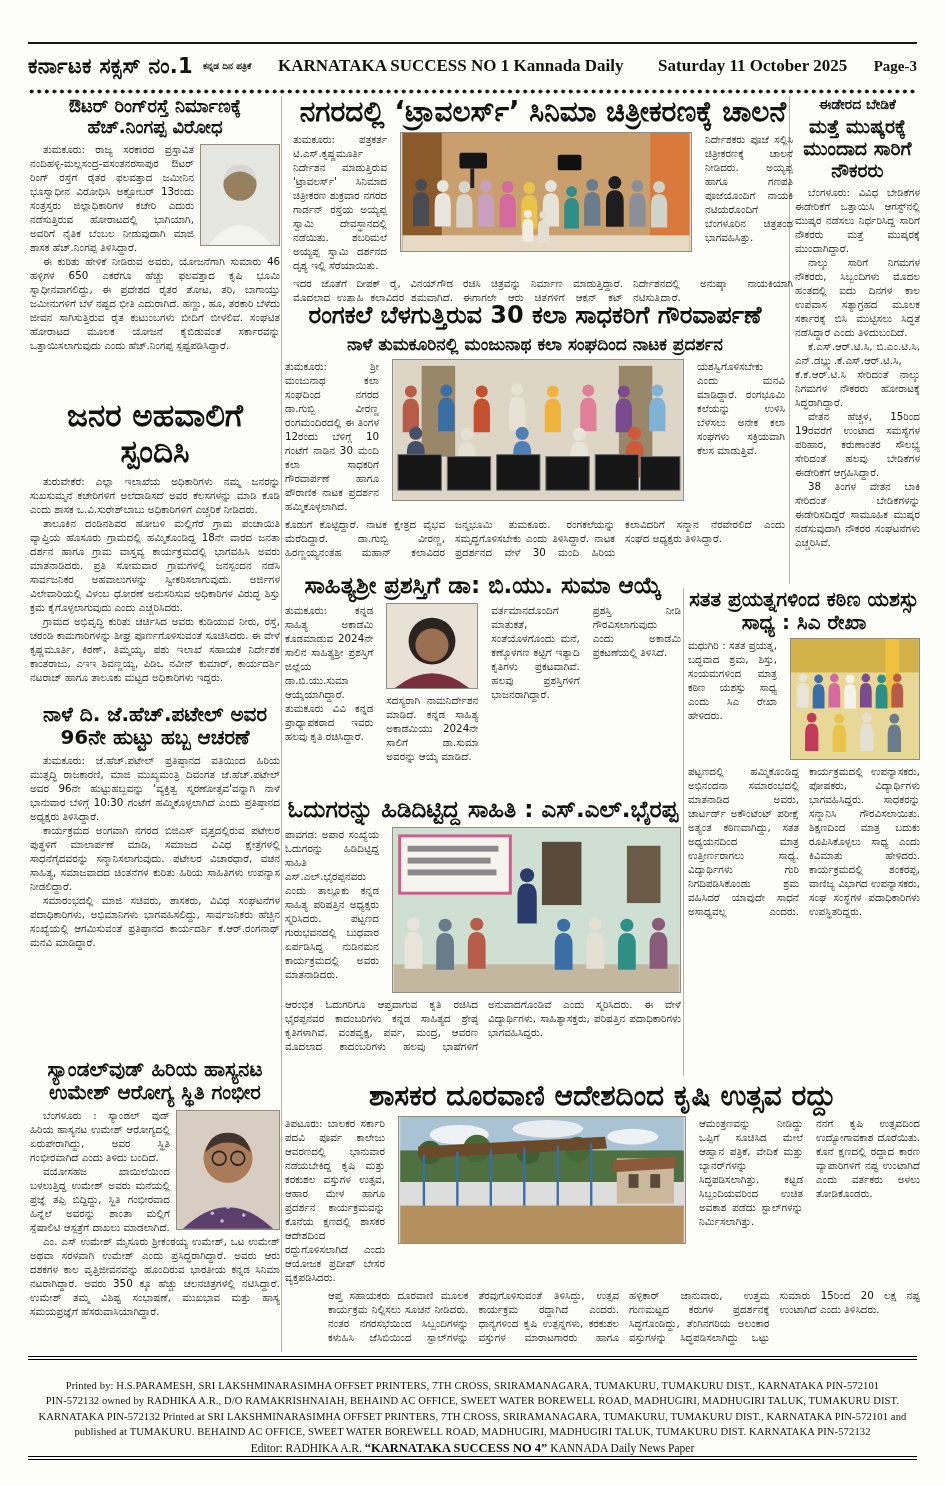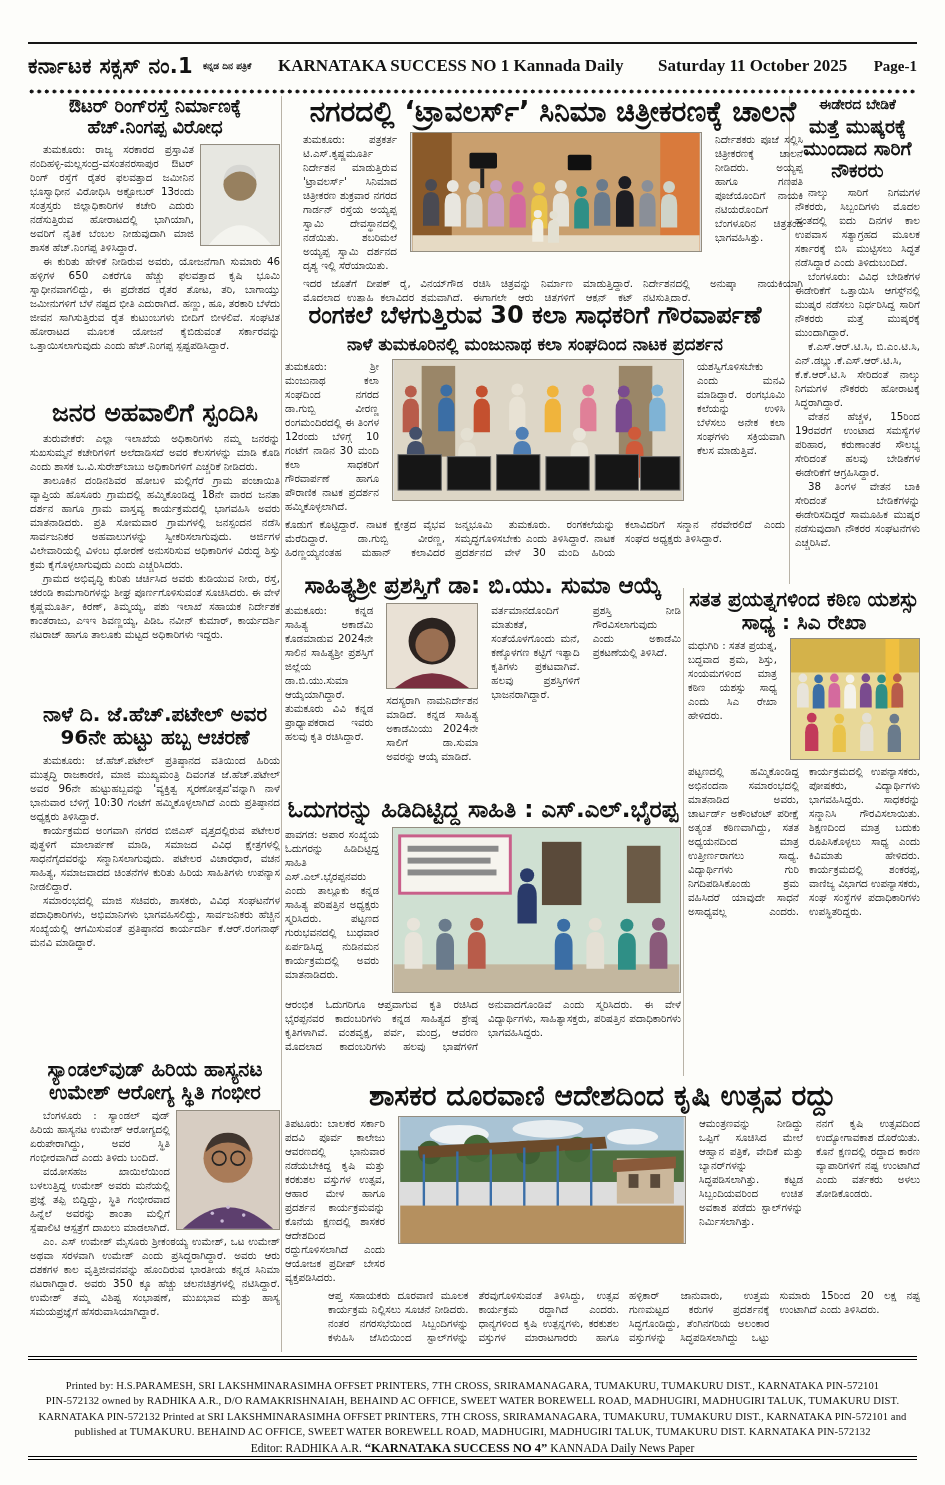--- a/index.html
+++ b/index.html
@@ -55,21 +55,21 @@
     </defs>
   </svg>
 
   <header class="mast">
     <div>
       <span class="kn-title">ಕರ್ನಾಟಕ ಸಕ್ಸಸ್ ನಂ.1</span>
       <span class="kn-sub">ಕನ್ನಡ ದಿನ ಪತ್ರಿಕೆ</span>
     </div>
     <div class="en-title eng">KARNATAKA SUCCESS NO 1 Kannada Daily</div>
     <div class="en-date eng">Saturday 11 October 2025</div>
-    <div class="pageno eng">Page-1</div>
+    <div class="pageno eng">Page-3</div>
   </header>
   <div class="dots"></div>
 
   <div class="vr" style="left:281px;top:96px;height:1256px"></div>
   <div class="vr" style="left:789px;top:96px;height:488px"></div>
   <div class="vr" style="left:683px;top:588px;height:488px"></div>
 
   <section class="art" style="left:30px;top:96px;width:250px;height:300px">
     <h2 class="hl" style="font-size:18px">ಔಟರ್ ರಿಂಗ್‌ರಸ್ತೆ ನಿರ್ಮಾಣಕ್ಕೆ ಹೆಚ್.ನಿಂಗಪ್ಪ ವಿರೋಧ</h2>
     <div class="bd">
@@ -80,21 +80,21 @@
           <path d="M23 36 q2 -16 17 -16 q15 0 17 16 q-8 -9 -17 -9 q-9 0 -17 9Z" fill="#d6d6d2"></path>
           <path d="M8 102 Q40 62 72 102 Z" fill="#f4f4ef"></path>
         </svg>
       </div>
       <p>ತುಮಕೂರು: ರಾಜ್ಯ ಸರಕಾರದ ಪ್ರಸ್ತಾವಿತ ನಂದಿಹಳ್ಳಿ-ಮಲ್ಲಸಂದ್ರ-ವಸಂತನರಸಾಪುರ ಔಟರ್ ರಿಂಗ್ ರಸ್ತೆಗೆ ರೈತರ ಫಲವತ್ತಾದ ಜಮೀನಿನ ಭೂಸ್ವಾಧೀನ ವಿರೋಧಿಸಿ ಅಕ್ಟೋಬರ್ 13ರಂದು ಸಂತ್ರಸ್ತರು ಜಿಲ್ಲಾಧಿಕಾರಿಗಳ ಕಚೇರಿ ಎದುರು ನಡೆಸುತ್ತಿರುವ ಹೋರಾಟದಲ್ಲಿ ಭಾಗಿಯಾಗಿ, ಅವರಿಗೆ ನೈತಿಕ ಬೆಂಬಲ ನೀಡುವುದಾಗಿ ಮಾಜಿ ಶಾಸಕ ಹೆಚ್.ನಿಂಗಪ್ಪ ತಿಳಿಸಿದ್ದಾರೆ.</p>
       <p>ಈ ಕುರಿತು ಹೇಳಿಕೆ ನೀಡಿರುವ ಅವರು, ಯೋಜನೆಗಾಗಿ ಸುಮಾರು 46 ಹಳ್ಳಿಗಳ 650 ಎಕರೆಗೂ ಹೆಚ್ಚು ಫಲವತ್ತಾದ ಕೃಷಿ ಭೂಮಿ ಸ್ವಾಧೀನವಾಗಲಿದ್ದು, ಈ ಪ್ರದೇಶದ ರೈತರ ತೋಟ, ತರಿ, ಬಾಗಾಯ್ತು ಜಮೀನುಗಳಿಗೆ ಬೆಳೆ ನಷ್ಟದ ಭೀತಿ ಎದುರಾಗಿದೆ. ಹಣ್ಣು, ಹೂ, ತರಕಾರಿ ಬೆಳೆದು ಜೀವನ ಸಾಗಿಸುತ್ತಿರುವ ರೈತ ಕುಟುಂಬಗಳು ಬೀದಿಗೆ ಬೀಳಲಿವೆ. ಸಂಘಟಿತ ಹೋರಾಟದ ಮೂಲಕ ಯೋಜನೆ ಕೈಬಿಡುವಂತೆ ಸರ್ಕಾರವನ್ನು ಒತ್ತಾಯಿಸಲಾಗುವುದು ಎಂದು ಹೆಚ್.ನಿಂಗಪ್ಪ ಸ್ಪಷ್ಟಪಡಿಸಿದ್ದಾರೆ.</p>
     </div>
   </section>
 
   <section class="art" style="left:30px;top:398px;width:250px;height:300px">
-    <h2 class="hl" style="font-size:25px">ಜನರ ಅಹವಾಲಿಗೆ ಸ್ಪಂದಿಸಿ</h2>
+    <h2 class="hl" style="font-size:31px">ಜನರ ಅಹವಾಲಿಗೆ ಸ್ಪಂದಿಸಿ</h2>
     <div class="bd">
       <p>ತುರುವೇಕೆರೆ: ಎಲ್ಲಾ ಇಲಾಖೆಯ ಅಧಿಕಾರಿಗಳು ನಮ್ಮ ಜನರನ್ನು ಸುಖಸುಮ್ಮನೆ ಕಚೇರಿಗಳಿಗೆ ಅಲೆದಾಡಿಸದೆ ಅವರ ಕೆಲಸಗಳನ್ನು ಮಾಡಿ ಕೊಡಿ ಎಂದು ಶಾಸಕ ಒ.ವಿ.ಸುರೇಶ್‌ಬಾಬು ಅಧಿಕಾರಿಗಳಿಗೆ ಎಚ್ಚರಿಕೆ ನೀಡಿದರು.</p>
       <p>ತಾಲೂಕಿನ ದಂಡಿನಶಿವರ ಹೋಬಳಿ ಮಲ್ಲಿಗೆರೆ ಗ್ರಾಮ ಪಂಚಾಯಿತಿ ವ್ಯಾಪ್ತಿಯ ಹೊಸೂರು ಗ್ರಾಮದಲ್ಲಿ ಹಮ್ಮಿಕೊಂಡಿದ್ದ 18ನೇ ವಾರದ ಜನತಾ ದರ್ಶನ ಹಾಗೂ ಗ್ರಾಮ ವಾಸ್ತವ್ಯ ಕಾರ್ಯಕ್ರಮದಲ್ಲಿ ಭಾಗವಹಿಸಿ ಅವರು ಮಾತನಾಡಿದರು. ಪ್ರತಿ ಸೋಮವಾರ ಗ್ರಾಮಗಳಲ್ಲಿ ಜನಸ್ಪಂದನ ನಡೆಸಿ ಸಾರ್ವಜನಿಕರ ಅಹವಾಲುಗಳನ್ನು ಸ್ವೀಕರಿಸಲಾಗುವುದು. ಅರ್ಜಿಗಳ ವಿಲೇವಾರಿಯಲ್ಲಿ ವಿಳಂಬ ಧೋರಣೆ ಅನುಸರಿಸುವ ಅಧಿಕಾರಿಗಳ ವಿರುದ್ಧ ಶಿಸ್ತು ಕ್ರಮ ಕೈಗೊಳ್ಳಲಾಗುವುದು ಎಂದು ಎಚ್ಚರಿಸಿದರು.</p>
       <p>ಗ್ರಾಮದ ಅಭಿವೃದ್ಧಿ ಕುರಿತು ಚರ್ಚಿಸಿದ ಅವರು ಕುಡಿಯುವ ನೀರು, ರಸ್ತೆ, ಚರಂಡಿ ಕಾಮಗಾರಿಗಳನ್ನು ಶೀಘ್ರ ಪೂರ್ಣಗೊಳಿಸುವಂತೆ ಸೂಚಿಸಿದರು. ಈ ವೇಳೆ ಕೃಷ್ಣಮೂರ್ತಿ, ಕಿರಣ್, ತಿಮ್ಮಯ್ಯ, ಪಶು ಇಲಾಖೆ ಸಹಾಯಕ ನಿರ್ದೇಶಕ ಕಾಂತರಾಜು, ಎಇಇ ಶಿವಣ್ಣಯ್ಯ, ಪಿಡಿಒ ನವೀನ್ ಕುಮಾರ್, ಕಾರ್ಯದರ್ಶಿ ನಟರಾಜ್ ಹಾಗೂ ತಾಲೂಕು ಮಟ್ಟದ ಅಧಿಕಾರಿಗಳು ಇದ್ದರು.</p>
     </div>
   </section>
 
   <section class="art" style="left:30px;top:700px;width:250px;height:356px">
     <h2 class="hl" style="font-size:20px;margin-top:3px">ನಾಳೆ ದಿ. ಜೆ.ಹೆಚ್.ಪಟೇಲ್ ಅವರ 96ನೇ ಹುಟ್ಟು ಹಬ್ಬ ಆಚರಣೆ</h2>
     <div class="bd">
@@ -120,21 +120,21 @@
           <circle cx="68" cy="106" r="1.8" fill="#c9b9d6"></circle>
             <circle cx="46" cy="112" r="1.8" fill="#c9b9d6"></circle>
         </svg>
       </div>
       <p>ಬೆಂಗಳೂರು : ಸ್ಯಾಂಡಲ್ ವುಡ್ ಹಿರಿಯ ಹಾಸ್ಯನಟ ಉಮೇಶ್ ಆರೋಗ್ಯದಲ್ಲಿ ಏರುಪೇರಾಗಿದ್ದು, ಅವರ ಸ್ಥಿತಿ ಗಂಭೀರವಾಗಿದೆ ಎಂದು ತಿಳಿದು ಬಂದಿದೆ.</p>
       <p>ವಯೋಸಹಜ ಖಾಯಿಲೆಯಿಂದ ಬಳಲುತ್ತಿದ್ದ ಉಮೇಶ್ ಅವರು ಮನೆಯಲ್ಲಿ ಪ್ರಜ್ಞೆ ತಪ್ಪಿ ಬಿದ್ದಿದ್ದು, ಸ್ಥಿತಿ ಗಂಭೀರವಾದ ಹಿನ್ನೆಲೆ ಅವರನ್ನು ಶಾಂತಾ ಮಲ್ಲಿಗೆ ಸ್ಪೆಷಾಲಿಟಿ ಆಸ್ಪತ್ರೆಗೆ ದಾಖಲು ಮಾಡಲಾಗಿದೆ.</p>
       <p>ಎಂ. ಎಸ್ ಉಮೇಶ್ ಮೈಸೂರು ಶ್ರೀಕಂಠಯ್ಯ ಉಮೇಶ್, ಒಟ ಉಮೇಶ್ ಅಥವಾ ಸರಳವಾಗಿ ಉಮೇಶ್ ಎಂದು ಪ್ರಸಿದ್ಧರಾಗಿದ್ದಾರೆ. ಅವರು ಆರು ದಶಕಗಳ ಕಾಲ ವೃತ್ತಿಜೀವನವನ್ನು ಹೊಂದಿರುವ ಭಾರತೀಯ ಕನ್ನಡ ಸಿನಿಮಾ ನಟರಾಗಿದ್ದಾರೆ. ಅವರು 350 ಕ್ಕೂ ಹೆಚ್ಚು ಚಲನಚಿತ್ರಗಳಲ್ಲಿ ನಟಿಸಿದ್ದಾರೆ. ಉಮೇಶ್ ತಮ್ಮ ವಿಶಿಷ್ಟ ಸಂಭಾಷಣೆ, ಮುಖಭಾವ ಮತ್ತು ಹಾಸ್ಯ ಸಮಯಪ್ರಜ್ಞೆಗೆ ಹೆಸರುವಾಸಿಯಾಗಿದ್ದಾರೆ.</p>
     </div>
   </section>
 
-  <section class="art" style="left:303px;top:96px;width:500px;height:206px">
+  <section class="art" style="left:293px;top:96px;width:500px;height:206px">
     <h2 class="hl" style="font-size:28px">ನಗರದಲ್ಲಿ ‘ಟ್ರಾವಲರ್ಸ್’ ಸಿನಿಮಾ ಚಿತ್ರೀಕರಣಕ್ಕೆ ಚಾಲನೆ</h2>
     <div class="row">
       <div class="colt bd" style="max-width:102px">ತುಮಕೂರು: ಪತ್ರಕರ್ತ ಟಿ.ಎಸ್.ಕೃಷ್ಣಮೂರ್ತಿ ನಿರ್ದೇಶನ ಮಾಡುತ್ತಿರುವ 'ಟ್ರಾವಲರ್ಸ್' ಸಿನಿಮಾದ ಚಿತ್ರೀಕರಣ ಶುಕ್ರವಾರ ನಗರದ ಗಾರ್ಡನ್ ರಸ್ತೆಯ ಅಯ್ಯಪ್ಪ ಸ್ವಾಮಿ ದೇವಸ್ಥಾನದಲ್ಲಿ ನಡೆಯಿತು. ಶಬರಿಮಲೆ ಅಯ್ಯಪ್ಪ ಸ್ವಾಮಿ ದರ್ಶನದ ದೃಶ್ಯ ಇಲ್ಲಿ ಸೆರೆಯಾಯಿತು.</div>
       <div class="photo" style="width:292px;height:120px">
         <svg viewBox="0 0 292 120" width="290" height="118">
           <rect width="292" height="120" fill="#c99f6e"></rect>
           <rect x="0" y="0" width="40" height="120" fill="#8a5a2a"></rect>
           <rect x="252" y="0" width="40" height="120" fill="#d97a3c"></rect>
           <rect x="0" y="104" width="292" height="16" fill="#e6dac4"></rect>
           <use href="#prsn" x="8" y="34" width="22" height="72" fill="#4a4a52"></use>
@@ -246,22 +246,22 @@
         </svg>
       </div>
     </div>
     <div class="bd c2 mt4" style="height:70px;overflow:hidden">ಆರಂಭಿಕ ಓದುಗರಿಗೂ ಆಪ್ತವಾಗುವ ಕೃತಿ ರಚಿಸಿದ ಭೈರಪ್ಪನವರ ಕಾದಂಬರಿಗಳು ಕನ್ನಡ ಸಾಹಿತ್ಯದ ಶ್ರೇಷ್ಠ ಕೃತಿಗಳಾಗಿವೆ. ವಂಶವೃಕ್ಷ, ಪರ್ವ, ಮಂದ್ರ, ಆವರಣ ಮೊದಲಾದ ಕಾದಂಬರಿಗಳು ಹಲವು ಭಾಷೆಗಳಿಗೆ ಅನುವಾದಗೊಂಡಿವೆ ಎಂದು ಸ್ಮರಿಸಿದರು. ಈ ವೇಳೆ ವಿದ್ಯಾರ್ಥಿಗಳು, ಸಾಹಿತ್ಯಾಸಕ್ತರು, ಪರಿಷತ್ತಿನ ಪದಾಧಿಕಾರಿಗಳು ಭಾಗವಹಿಸಿದ್ದರು.</div>
   </section>
 
   <section class="art" style="left:795px;top:96px;width:125px;height:486px">
     <div class="kick">ಈಡೇರದ ಬೇಡಿಕೆ</div>
     <h2 class="hl" style="font-size:19px">ಮತ್ತೆ ಮುಷ್ಕರಕ್ಕೆ ಮುಂದಾದ ಸಾರಿಗೆ ನೌಕರರು</h2>
     <div class="bd">
+      <p>ಬೆಂಗಳೂರು: ವಿವಿಧ ಬೇಡಿಕೆಗಳ ಈಡೇರಿಕೆಗೆ ಒತ್ತಾಯಿಸಿ ಆಗಸ್ಟ್‌ನಲ್ಲಿ ಮುಷ್ಕರ ನಡೆಸಲು ನಿರ್ಧರಿಸಿದ್ದ ಸಾರಿಗೆ ನೌಕರರು ಮತ್ತೆ ಮುಷ್ಕರಕ್ಕೆ ಮುಂದಾಗಿದ್ದಾರೆ.</p>
       <p>ನಾಲ್ಕು ಸಾರಿಗೆ ನಿಗಮಗಳ ನೌಕರರು, ಸಿಬ್ಬಂದಿಗಳು ಮೊದಲ ಹಂತದಲ್ಲಿ ಐದು ದಿನಗಳ ಕಾಲ ಉಪವಾಸ ಸತ್ಯಾಗ್ರಹದ ಮೂಲಕ ಸರ್ಕಾರಕ್ಕೆ ಬಿಸಿ ಮುಟ್ಟಿಸಲು ಸಿದ್ಧತೆ ನಡೆಸಿದ್ದಾರೆ ಎಂದು ತಿಳಿದುಬಂದಿದೆ.</p>
-      <p>ಬೆಂಗಳೂರು: ವಿವಿಧ ಬೇಡಿಕೆಗಳ ಈಡೇರಿಕೆಗೆ ಒತ್ತಾಯಿಸಿ ಆಗಸ್ಟ್‌ನಲ್ಲಿ ಮುಷ್ಕರ ನಡೆಸಲು ನಿರ್ಧರಿಸಿದ್ದ ಸಾರಿಗೆ ನೌಕರರು ಮತ್ತೆ ಮುಷ್ಕರಕ್ಕೆ ಮುಂದಾಗಿದ್ದಾರೆ.</p>
       <p>ಕೆ.ಎಸ್.ಆರ್.ಟಿ.ಸಿ, ಬಿ.ಎಂ.ಟಿ.ಸಿ, ಎನ್.ಡಬ್ಲ್ಯು.ಕೆ.ಎಸ್.ಆರ್.ಟಿ.ಸಿ, ಕೆ.ಕೆ.ಆರ್.ಟಿ.ಸಿ ಸೇರಿದಂತೆ ನಾಲ್ಕು ನಿಗಮಗಳ ನೌಕರರು ಹೋರಾಟಕ್ಕೆ ಸಿದ್ಧರಾಗಿದ್ದಾರೆ.</p>
       <p>ವೇತನ ಹೆಚ್ಚಳ, 15ರಿಂದ 19ರವರೆಗೆ ಉಂಟಾದ ಸಮಸ್ಯೆಗಳ ಪರಿಹಾರ, ಕರುಣಾಂತರ ಸೌಲಭ್ಯ ಸೇರಿದಂತೆ ಹಲವು ಬೇಡಿಕೆಗಳ ಈಡೇರಿಕೆಗೆ ಆಗ್ರಹಿಸಿದ್ದಾರೆ.</p>
       <p>38 ತಿಂಗಳ ವೇತನ ಬಾಕಿ ಸೇರಿದಂತೆ ಬೇಡಿಕೆಗಳನ್ನು ಈಡೇರಿಸದಿದ್ದರೆ ಸಾಮೂಹಿಕ ಮುಷ್ಕರ ನಡೆಸುವುದಾಗಿ ನೌಕರರ ಸಂಘಟನೆಗಳು ಎಚ್ಚರಿಸಿವೆ.</p>
     </div>
   </section>
 
   <section class="art" style="left:688px;top:588px;width:232px;height:488px">
     <h2 class="hl" style="font-size:20px">ಸತತ ಪ್ರಯತ್ನಗಳಿಂದ ಕಠಿಣ ಯಶಸ್ಸು ಸಾಧ್ಯ : ಸಿಎ ರೇಖಾ</h2>
     <div class="row">
       <div class="colt bd">ಮಧುಗಿರಿ : ಸತತ ಪ್ರಯತ್ನ, ಬದ್ಧವಾದ ಶ್ರಮ, ಶಿಸ್ತು, ಸಂಯಮಗಳಿಂದ ಮಾತ್ರ ಕಠಿಣ ಯಶಸ್ಸು ಸಾಧ್ಯ ಎಂದು ಸಿಎ ರೇಖಾ ಹೇಳಿದರು.</div>

